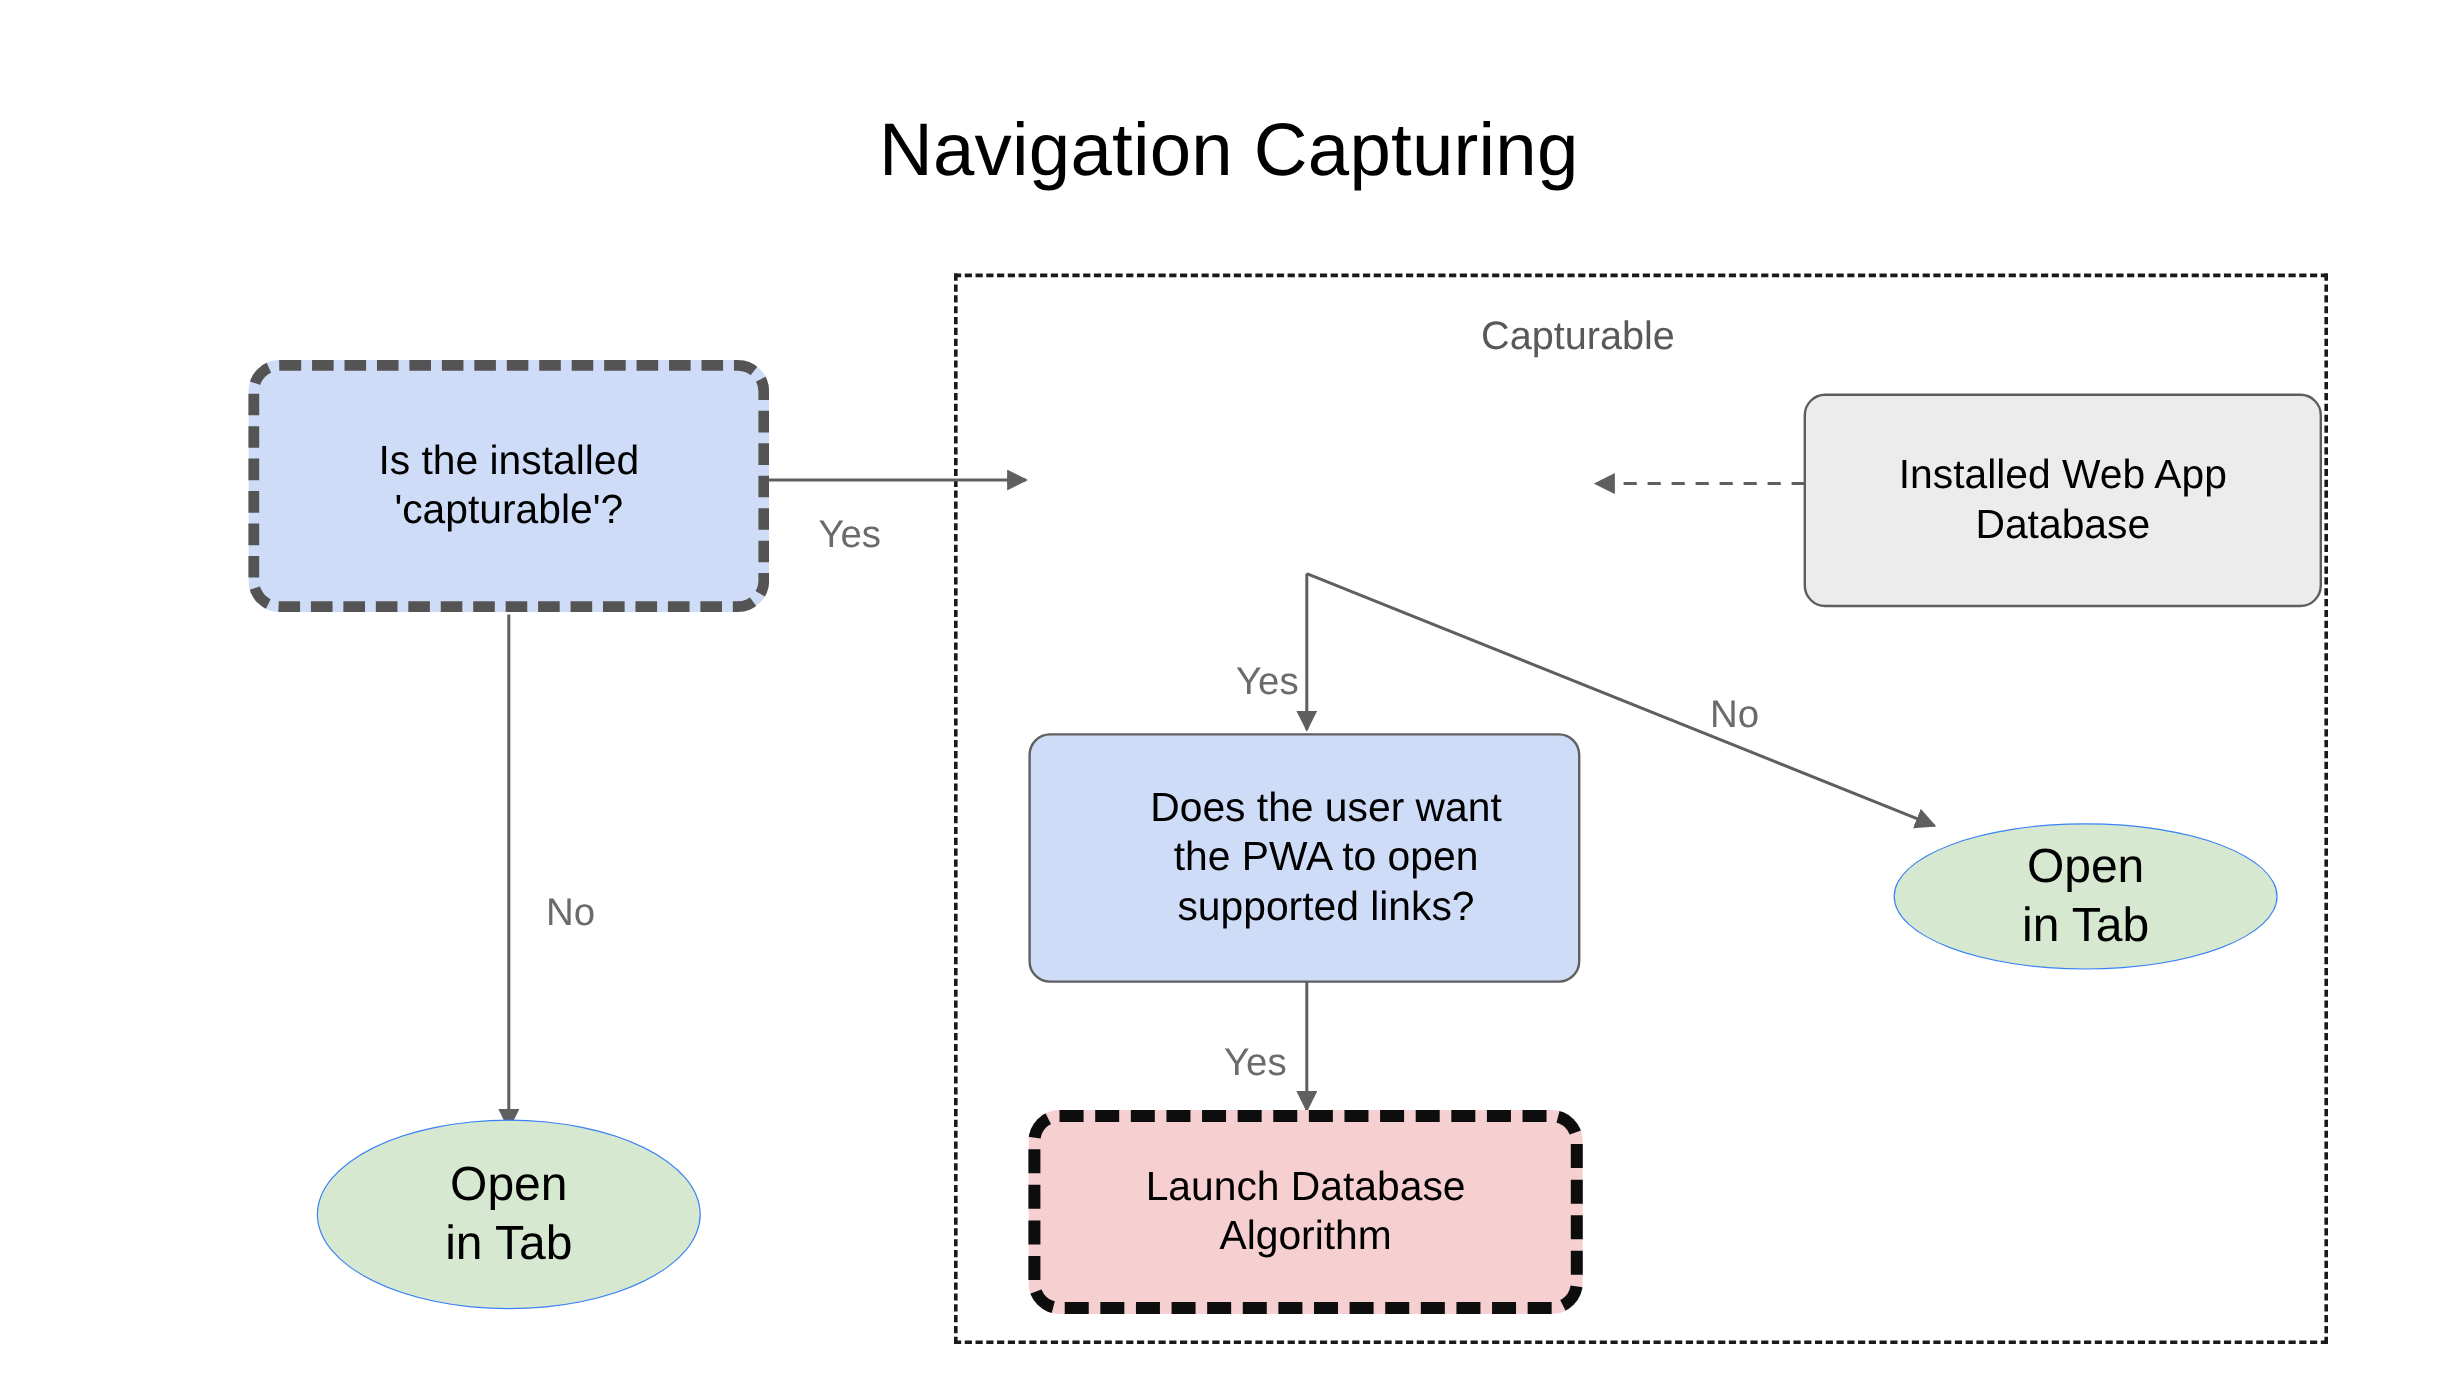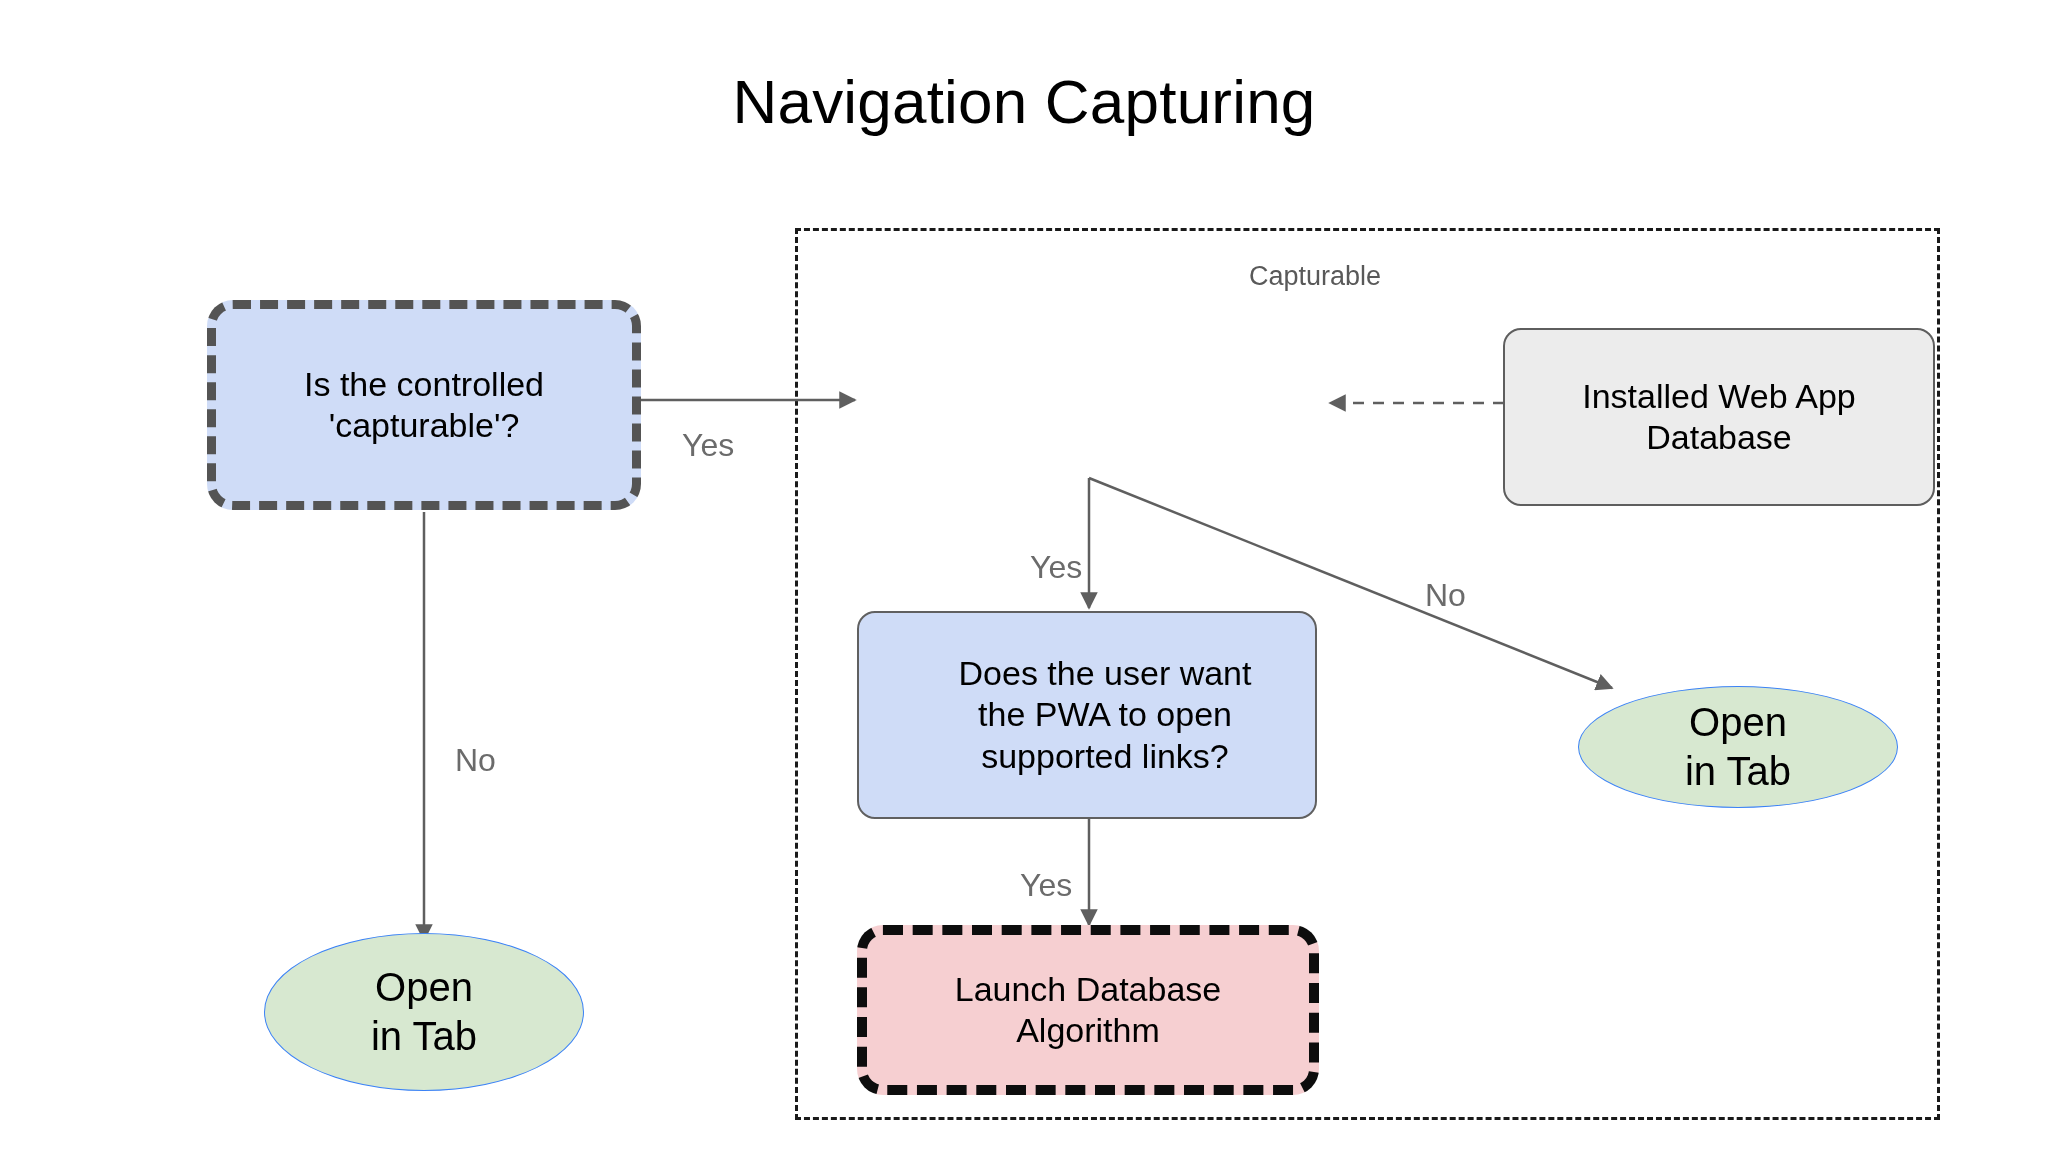--- a/index.html
+++ b/index.html
@@ -27,40 +27,40 @@
     top: 0;
     width: 2048px;
     height: 1152px;
     pointer-events: none;
   }
 
   
   .title {
     position: absolute;
     left: 0;
-    top: 66px;
+    top: 90px;
     width: 2048px;
     text-align: center;
     font-size: 62px;
     font-weight: 400;
     letter-spacing: 0.2px;
     color: #000000;
     white-space: nowrap;
   }
 
   
   .group-box {
     position: absolute;
     border: 3px dashed #1a1a1a;
     background: transparent;
     box-sizing: border-box;
   }
   .group-label {
     position: absolute;
-    font-size: 27px;
+    font-size: 33px;
     color: #595959;
     white-space: nowrap;
     text-align: center;
   }
 
   
   .node {
     position: absolute;
     box-sizing: border-box;
     display: flex;
@@ -140,21 +140,21 @@
     <path d="M 1089 478 L 1089 608" stroke="#5f5f5f" stroke-width="2.5" fill="none" marker-end="url(#arrowGray)"></path>
 
     <path d="M 1089 478 L 1612 688" stroke="#5f5f5f" stroke-width="2.5" fill="none" marker-end="url(#arrowGray)"></path>
 
     <path d="M 1089 818 L 1089 925" stroke="#5f5f5f" stroke-width="2.5" fill="none" marker-end="url(#arrowGray)"></path>
 
     <path d="M 1504 403 L 1330 403" stroke="#5f5f5f" stroke-width="2.5" fill="none" stroke-dasharray="11 9" marker-end="url(#arrowGrayDash)"></path>
   </svg>
 
   <div class="node rect-node node-blue-dashed" style="left:207px; top:300px; width:434px; height:210px;">
-    <span class="node-text">Is the controlled
+    <span class="node-text">Is the installed
 'capturable'?</span>
   </div>
 
 
   <div class="node rect-node node-gray" style="left:1503px; top:328px; width:432px; height:178px;">
     <span class="node-text">Installed Web App
 Database</span>
   </div>
 
   <div class="node rect-node node-blue" style="left:857px; top:611px; width:460px; height:208px;padding-left:36px;">

